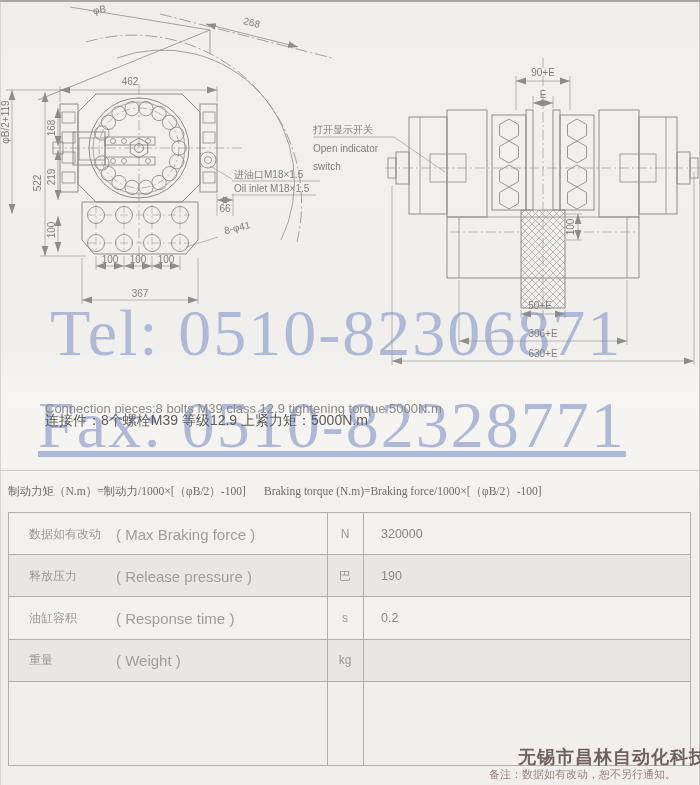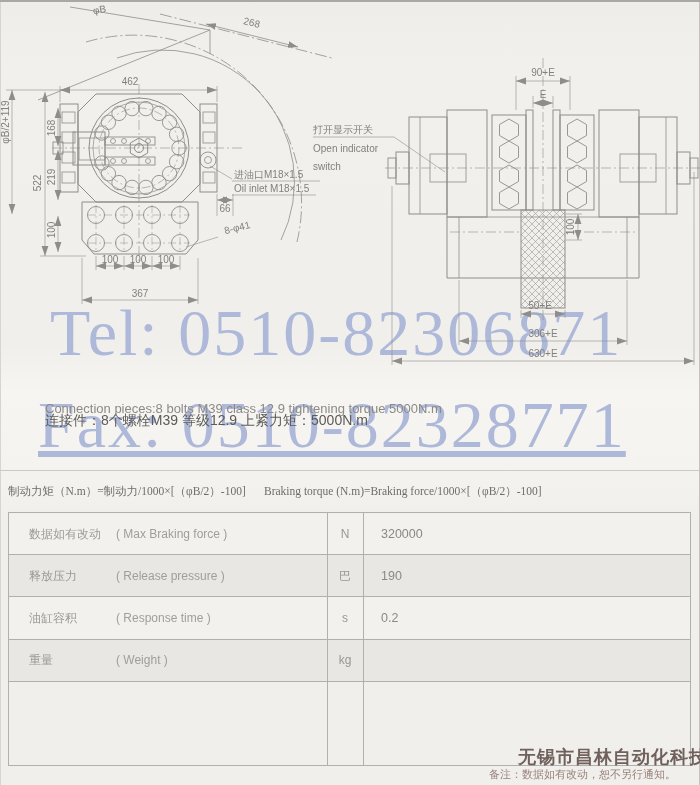--- a/index.html
+++ b/index.html
@@ -14,21 +14,21 @@
   .rule{height:1px;background:#ccc9c5;left:0;right:0;}
   .formula{font-size:11.5px;color:#6e6d6a;white-space:nowrap;font-family:"Liberation Serif",serif;}
   
   #spec-table{left:8px;top:512px;width:683px;height:254px;border:1px solid #b2b0ad;box-sizing:border-box;}
   .trow{position:relative;height:42.2px;box-sizing:border-box;border-bottom:1px solid #b2b0ad;}
   .trow:last-child{border-bottom:none;}
   .trow:nth-child(odd){background:#f2f1ee;}
   .trow:nth-child(even){background:#e8e7e4;}
   .cell{position:absolute;top:50%;transform:translateY(-50%);white-space:nowrap;}
   .c-cn{left:20px;font-size:12px;color:#9b9a96;}
-  .c-en{left:107px;font-size:12px;color:#9f9e9a;}
+  .c-en{left:107px;font-size:15px;color:#9f9e9a;}
   .c-unit{left:318px;width:36px;text-align:center;font-size:12px;color:#989794;}
   .c-val{left:372px;font-size:12.5px;color:#8a8986;}
   .vline{position:absolute;top:0;bottom:0;width:1px;background:#b2b0ad;}
   
   .company{font-size:18px;font-weight:bold;color:#70615c;letter-spacing:1px;white-space:nowrap;}
   .note{font-size:11px;color:#9a827b;white-space:nowrap;}
   svg text{font-family:"Liberation Sans",sans-serif;font-size:10px;fill:#82807c;}
   svg .cnlabel{font-size:10px;}
 </style>
 </head>

